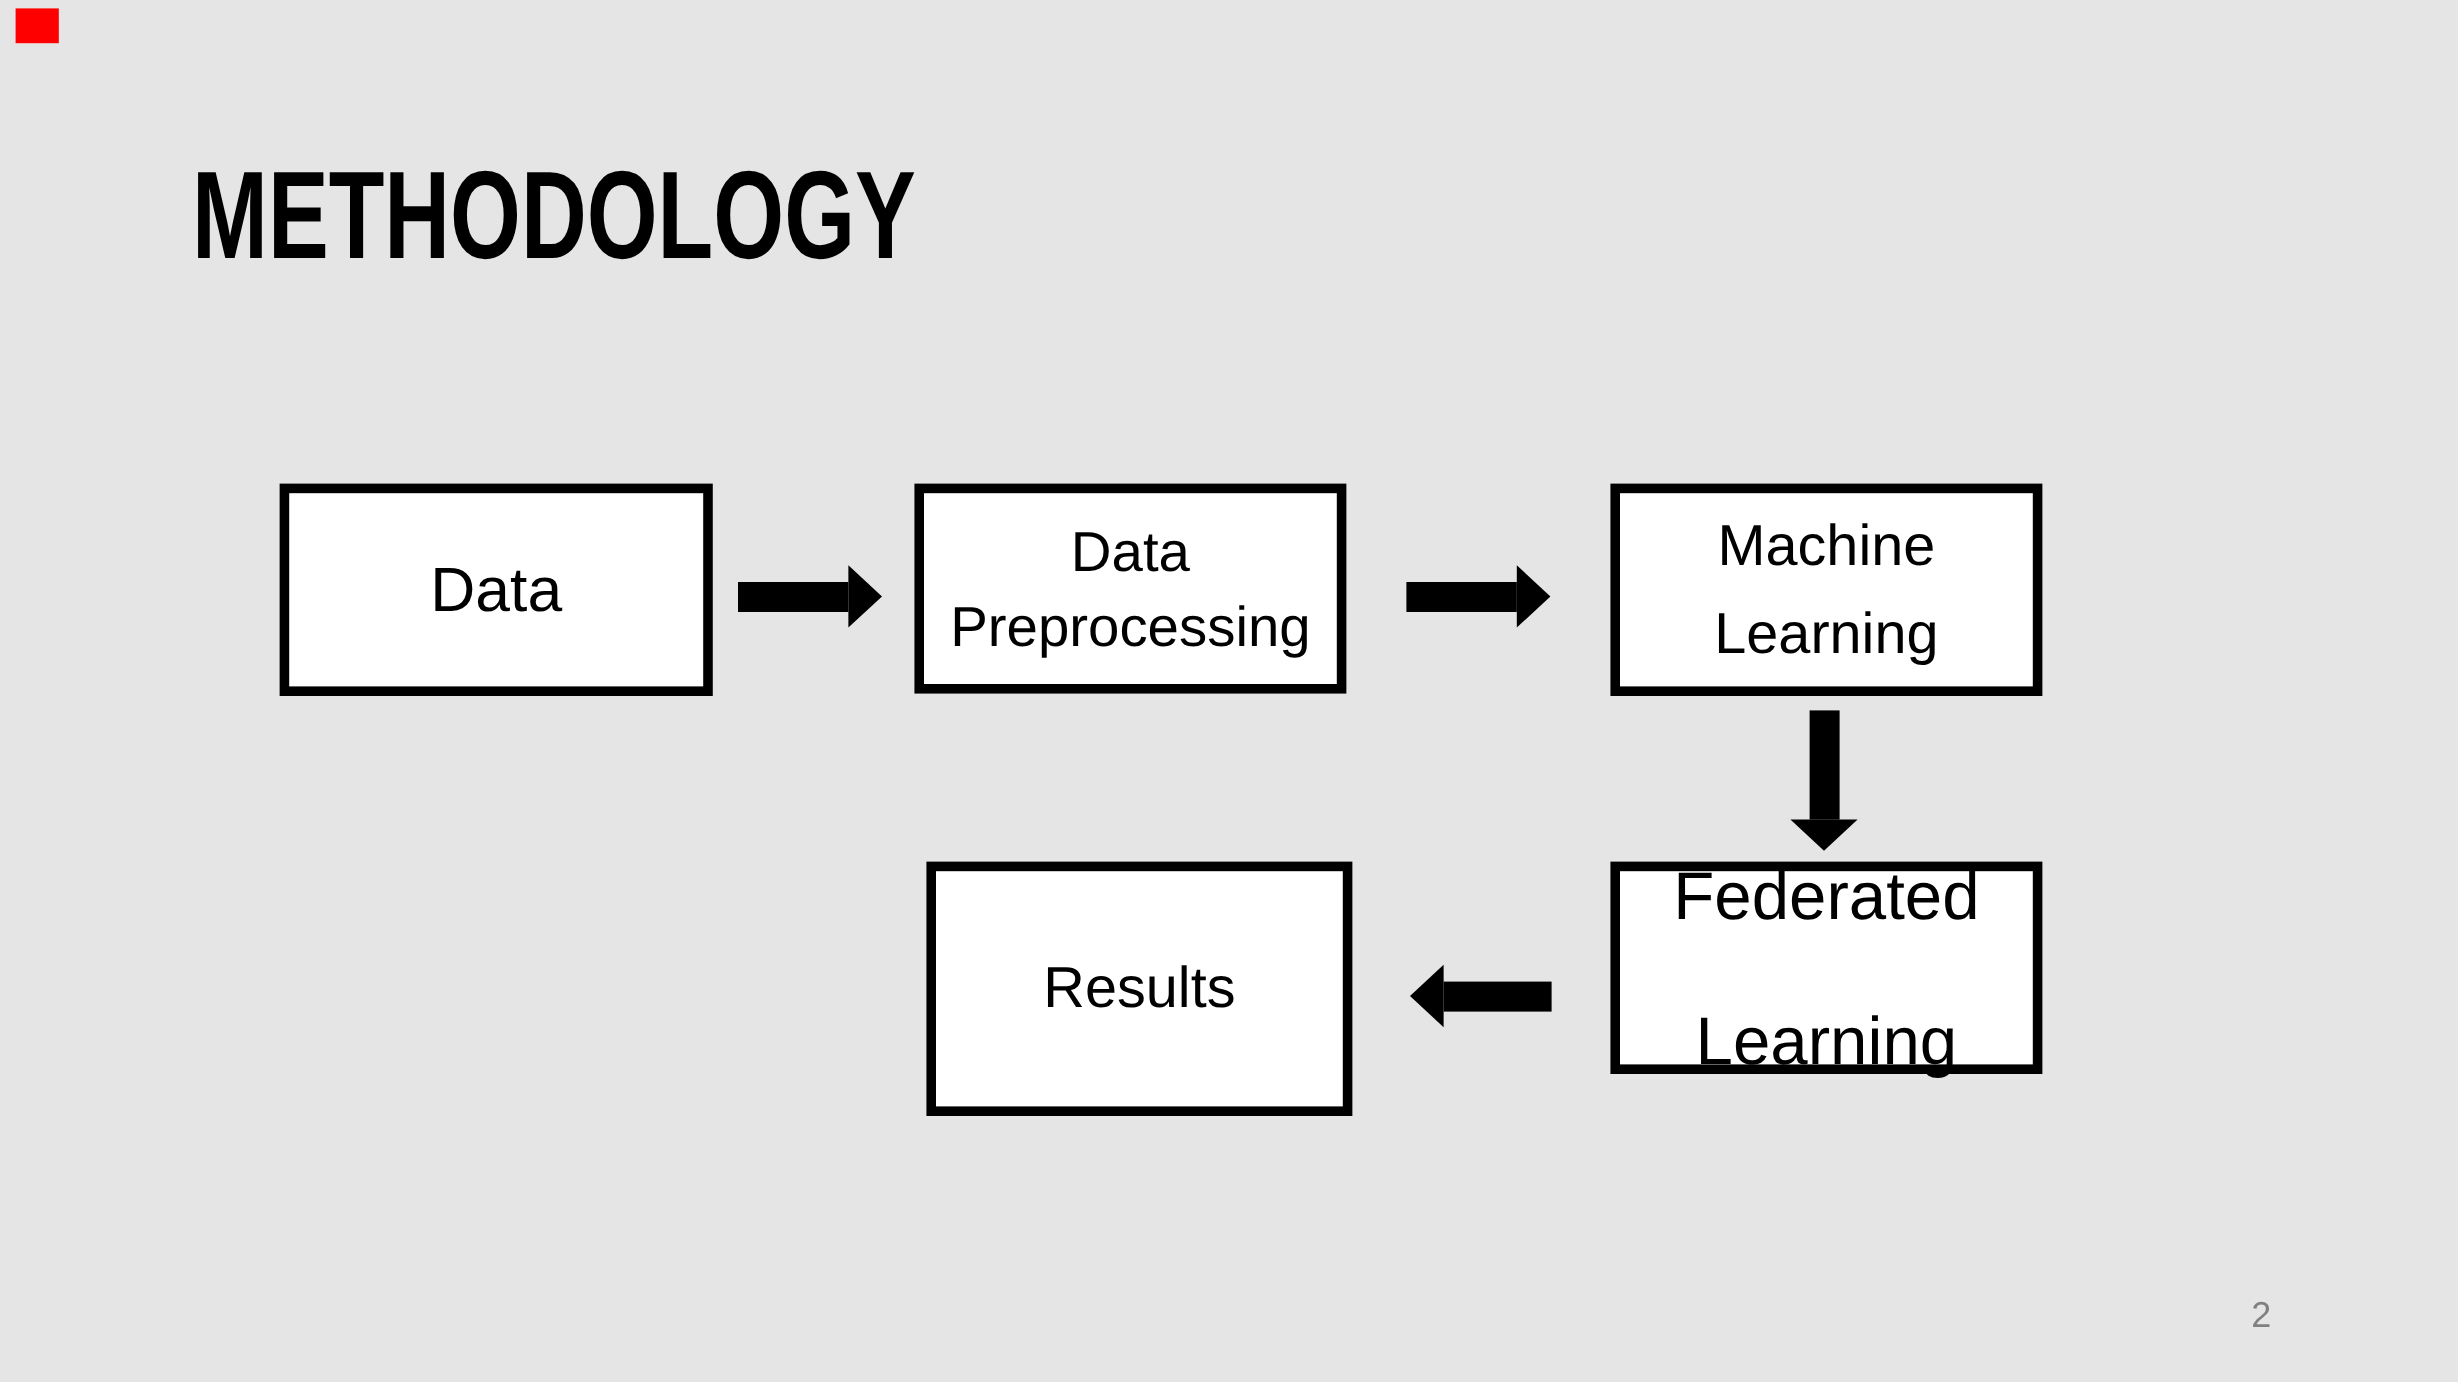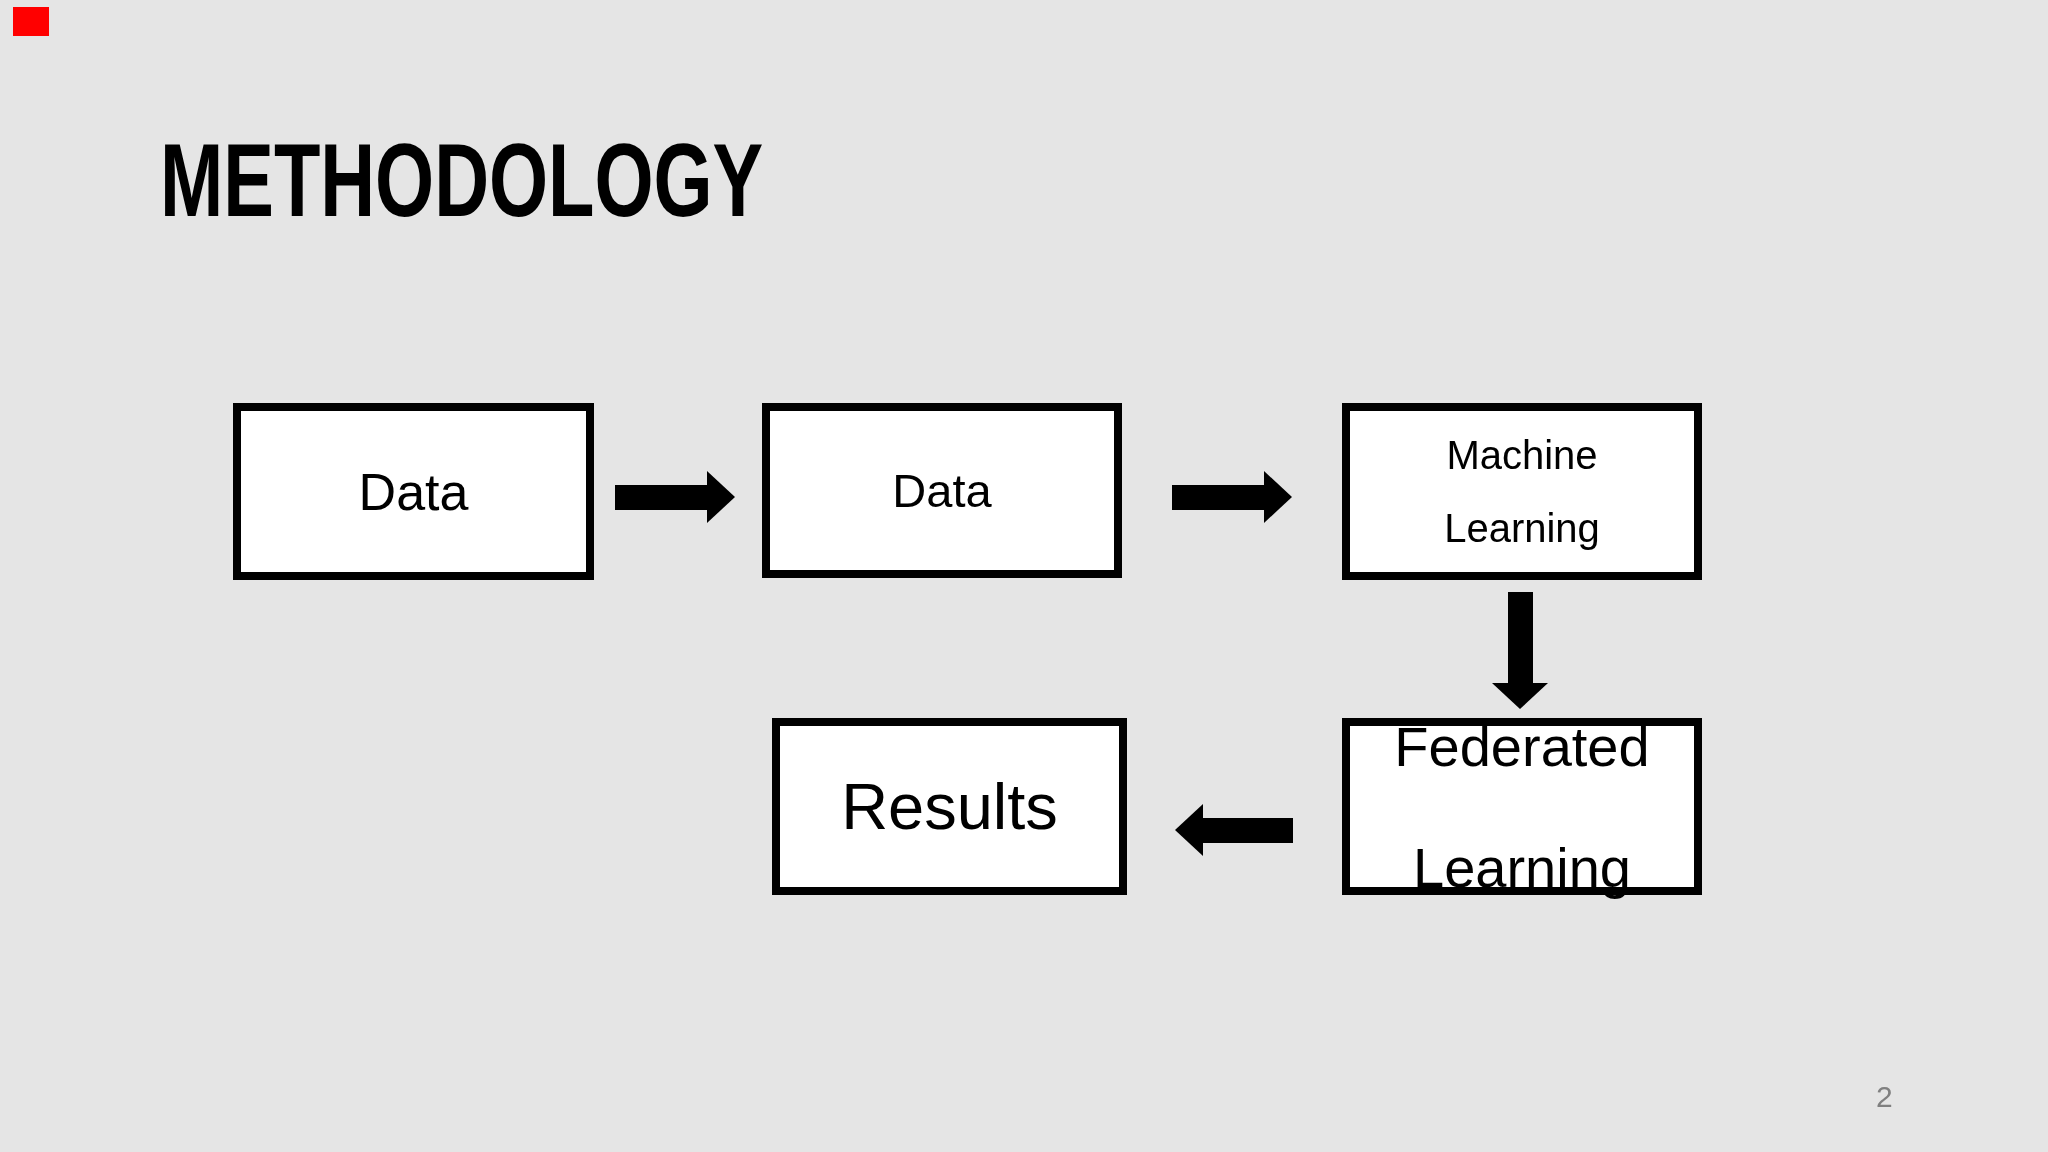--- a/index.html
+++ b/index.html
@@ -45,23 +45,23 @@
     color: #000000;
     display: flex;
     flex-direction: column;
     align-items: center;
     justify-content: center;
     text-align: center;
   }
   .node span { display: block; white-space: nowrap; }
   .node-data            { left: 233px;  top: 403px; width: 361px; height: 177px; font-size: 52px; line-height: 60px; }
   .node-preprocessing   { left: 762px;  top: 403px; width: 360px; height: 175px; font-size: 47px; line-height: 62px; }
-  .node-machine         { left: 1342px; top: 403px; width: 360px; height: 177px; font-size: 40px; line-height: 73px; }
+  .node-machine         { left: 1342px; top: 403px; width: 360px; height: 177px; font-size: 48px; line-height: 73px; }
   .node-federated       { left: 1342px; top: 718px; width: 360px; height: 177px; font-size: 56px; line-height: 73px; gap: 48px; }
-  .node-results         { left: 772px;  top: 718px; width: 355px; height: 177px; font-size: 65px; line-height: 72px; }
+  .node-results         { left: 772px;  top: 718px; width: 355px; height: 212px; font-size: 48px; line-height: 72px; }
 
   .shaft { position: absolute; background: #000000; }
   .tri   { position: absolute; width: 0; height: 0; }
 
   
   .a1-shaft { left: 615px;  top: 485px; width: 92px; height: 25px; }
   .a1-head  { left: 707px;  top: 471px; border-top: 26px solid transparent; border-bottom: 26px solid transparent; border-left: 28px solid #000000; }
   
   .a2-shaft { left: 1172px; top: 485px; width: 92px; height: 25px; }
   .a2-head  { left: 1264px; top: 471px; border-top: 26px solid transparent; border-bottom: 26px solid transparent; border-left: 28px solid #000000; }
@@ -88,20 +88,21 @@
   <div class="corner-marker" style="background-color: rgb(255, 0, 0);"></div>
 
   <div class="slide-title">METHODOLOGY</div>
 
   <div class="node node-data">
     <span>Data</span>
   </div>
 
   <div class="node node-preprocessing">
     <span>Data</span>
+    <span>Preprocessing</span>
   </div>
 
   <div class="node node-machine">
     <span>Machine</span>
     <span>Learning</span>
   </div>
 
   <div class="node node-federated">
     <span>Federated</span>
     <span>Learning</span>

